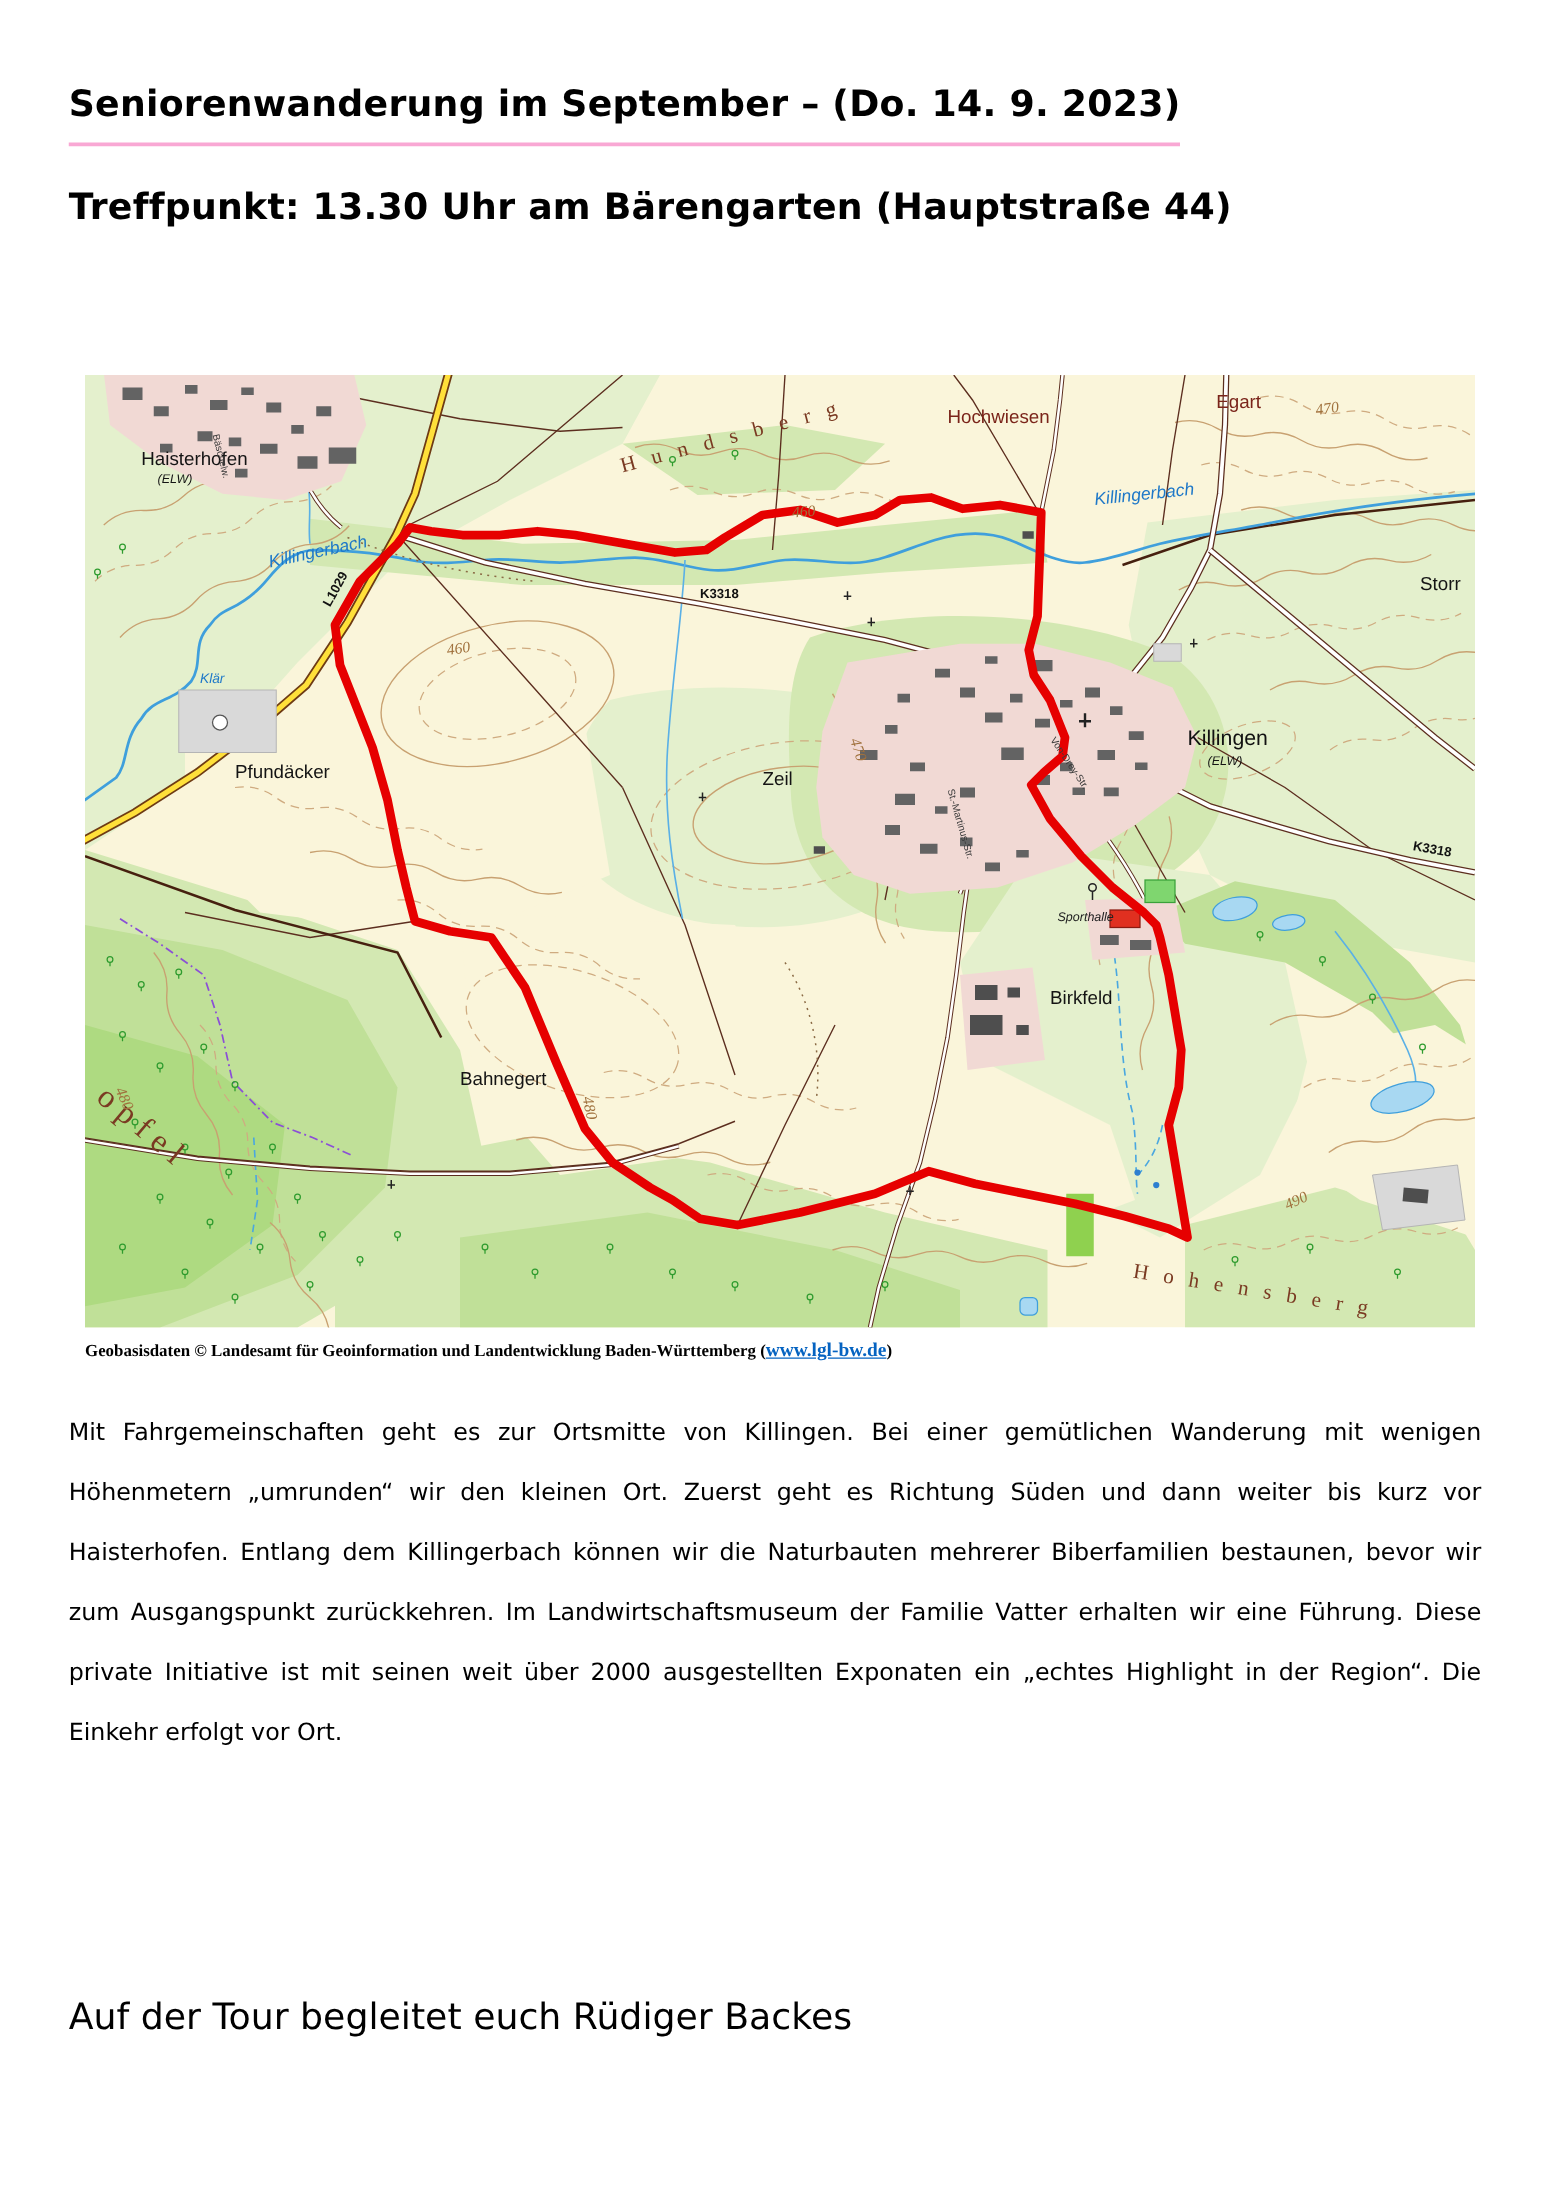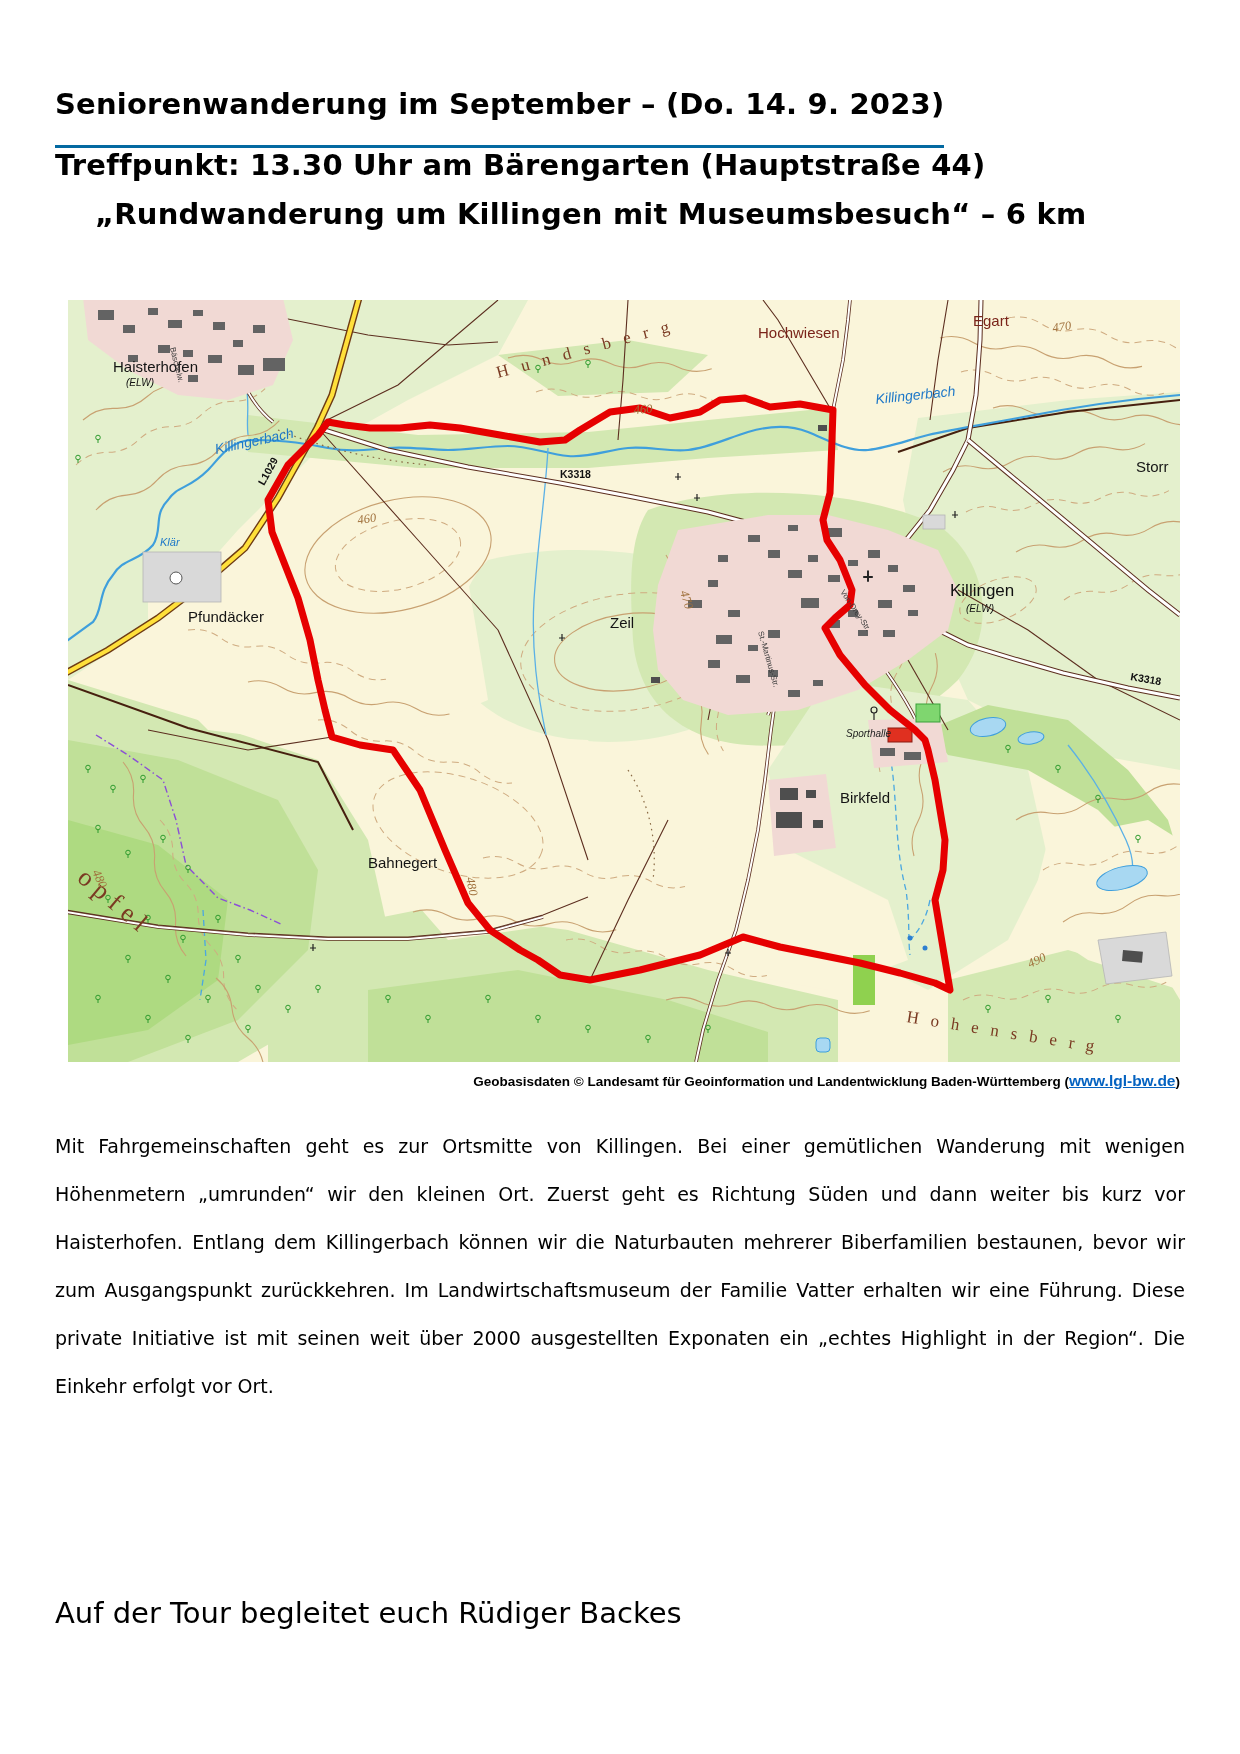--- a/index.html
+++ b/index.html
@@ -1,25 +1,25 @@
 <!DOCTYPE html>
 <html><head>
 <meta charset="utf-8">
 <style>
   html,body{margin:0;padding:0;background:#fff}
   .page{position:relative;width:1240px;height:1754px;background:#fff;overflow:hidden;
         font-family:"DejaVu Sans",sans-serif;color:#000}
   .hline{position:absolute;font-weight:bold;font-size:29px;white-space:nowrap;letter-spacing:.2px}
-  .title{top:87px;left:55px;border-bottom:3px solid #0369a1;padding-bottom:24px}
+  .title{top:66px;left:55px;border-bottom:3px solid #f9a8d4;padding-bottom:14px}
   .meeting{top:148px;left:55px}
   .routeline{top:197px;left:95px}
   .map-wrap{position:absolute;left:68px;top:300px;width:1112px;height:762px}
   .map-wrap svg{display:block;width:100%;height:100%}
-  .credit{position:absolute;top:1072px;left:68px;width:1112px;text-align:right;
-          font-size:13.5px;font-weight:bold;font-family:Liberation Sans, sans-serif}
+  .credit{position:absolute;top:1072px;left:68px;width:1112px;text-align:left;
+          font-size:13.5px;font-weight:bold;font-family:Liberation Serif, serif}
   .credit a{color:#0563c1;font-size:15.5px;text-decoration:underline;cursor:pointer}
   .body-par{position:absolute;top:1122px;left:55px;width:1130px;font-size:19px;line-height:48px;
             text-align:justify}
   .guide{position:absolute;top:1596px;left:55px;font-size:29px;font-weight:normal;white-space:nowrap}
 
   
   .ct{fill:none;stroke:#c8a171;stroke-width:1.1}
   .ctd{fill:none;stroke:#cfab80;stroke-width:1;stroke-dasharray:7 5}
   .ctdot{fill:none;stroke:#8a6a44;stroke-width:1.2;stroke-dasharray:1.6 4.2}
   .fld{fill:none;stroke:#5c2e1f;stroke-width:1.1}
@@ -54,21 +54,20 @@
   .lblS{font-size:10px;font-style:italic;fill:#222;font-family:"Liberation Sans",sans-serif}
   .lblE{font-size:10px;font-style:italic;fill:#141414;font-family:"Liberation Sans",sans-serif}
 </style>
 </head>
 <body>
 
 <div class="page">
 
   <div class="hline title">Seniorenwanderung im September – (Do. 14. 9. 2023)</div>
   <div class="hline meeting">Treffpunkt: 13.30 Uhr am Bärengarten (Hauptstraße 44)</div>
-  <div class="hline routeline">„Rundwanderung um Killingen mit Museumsbesuch“ – 6 km</div>
 
   <div class="map-wrap">
   <svg viewBox="0 0 1112 762" xmlns="http://www.w3.org/2000/svg">
     <defs>
       <path id="wv" d="M0,0 q17,-7 34,0 t34,0 t34,0 t34,0 t34,0 t34,0" fill="none"></path>
       <g id="tr" stroke="#2e9b2e" stroke-width="1" fill="none">
         <circle cx="0" cy="-2.5" r="2.3"></circle>
             <path d="M0,-0.2 V3"></path>
       </g>
       <g id="cx" stroke="#222" stroke-width="1.2">

